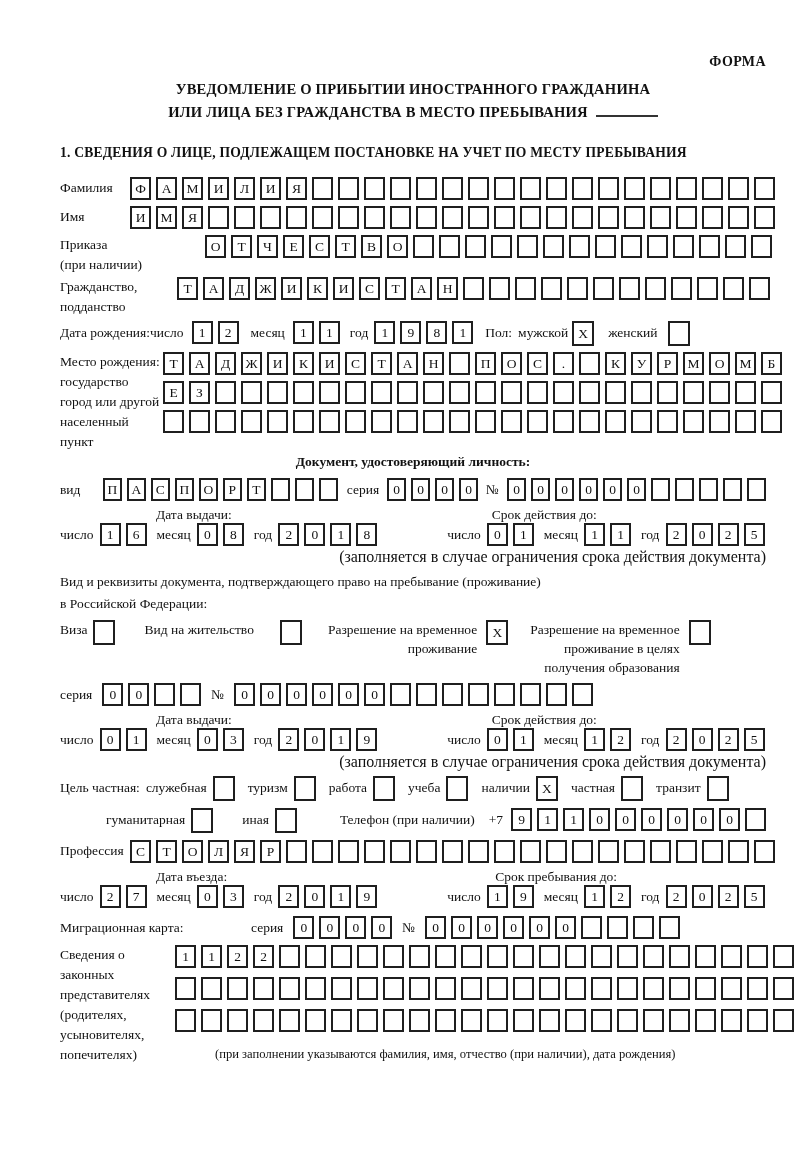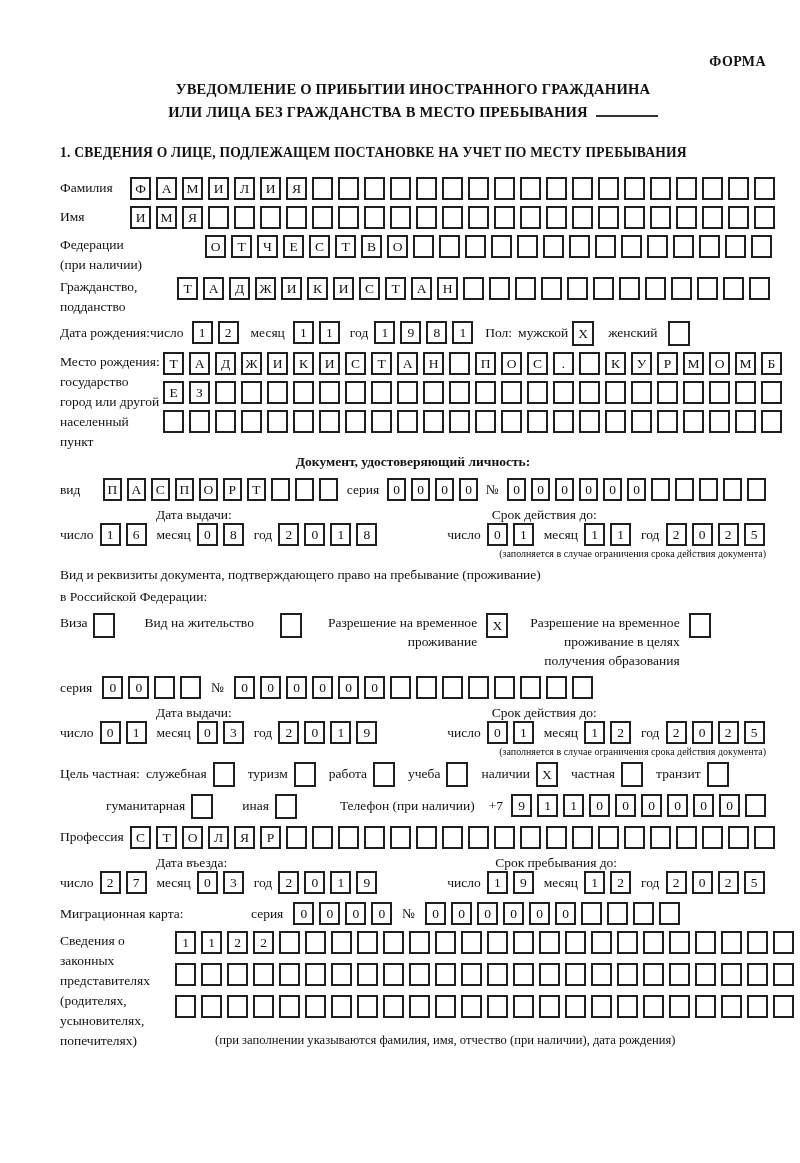--- a/index.html
+++ b/index.html
@@ -39,21 +39,21 @@
 
   .rowscol { display: flex; flex-direction: column; gap: 6px; }
 
   .doc-heading { text-align: center; font-weight: 700; margin: 2px 0 8px 0; }
 
   .dlbl { line-height: 23px; }
   .dgroup { display: inline-flex; align-items: flex-start; }
   .dgroup .dlbl { margin-right: 6px; }
   .dgroup .cells { margin-right: 10px; }
   .dheaders { display: flex; font-size: 13.5px; margin-top: 4px; }
-  .note-right { text-align: right; font-size: 10px; margin: 1px 0 5px 0; }
+  .note-right { text-align: right; font-size: 16px; margin: 1px 0 5px 0; }
 
   .opt { display: inline-flex; align-items: flex-start; }
   .opt .optlines { text-align: right; line-height: 19px; }
   .opt .cbox { margin-left: 9px; }
 
   .purpose-row { display: flex; align-items: flex-start; margin-bottom: 7px; }
   .purpose-row .pair { display: inline-flex; align-items: flex-start; margin-right: 13px; }
   .purpose-row .pair .cbox { margin-left: 6px; }
 
   .footnote-center { font-size: 12.6px; margin-top: 6px; padding-left: 40px; }
@@ -129,21 +129,21 @@
         <span class="cell"></span>
         <span class="cell"></span>
         <span class="cell"></span>
         <span class="cell"></span>
         <span class="cell"></span>
       </div>
   </div>
 
   <div class="frow" style="margin-bottom:2px">
     <div class="lbl" style="width:145px">
-      <div>Федерации</div>
+      <div>Приказа</div>
       <div>(при наличии)</div>
     </div>
     <div class="cells">
         <span class="cell">О</span>
         <span class="cell">Т</span>
         <span class="cell">Ч</span>
         <span class="cell">Е</span>
         <span class="cell">С</span>
         <span class="cell">Т</span>
         <span class="cell">В</span>

